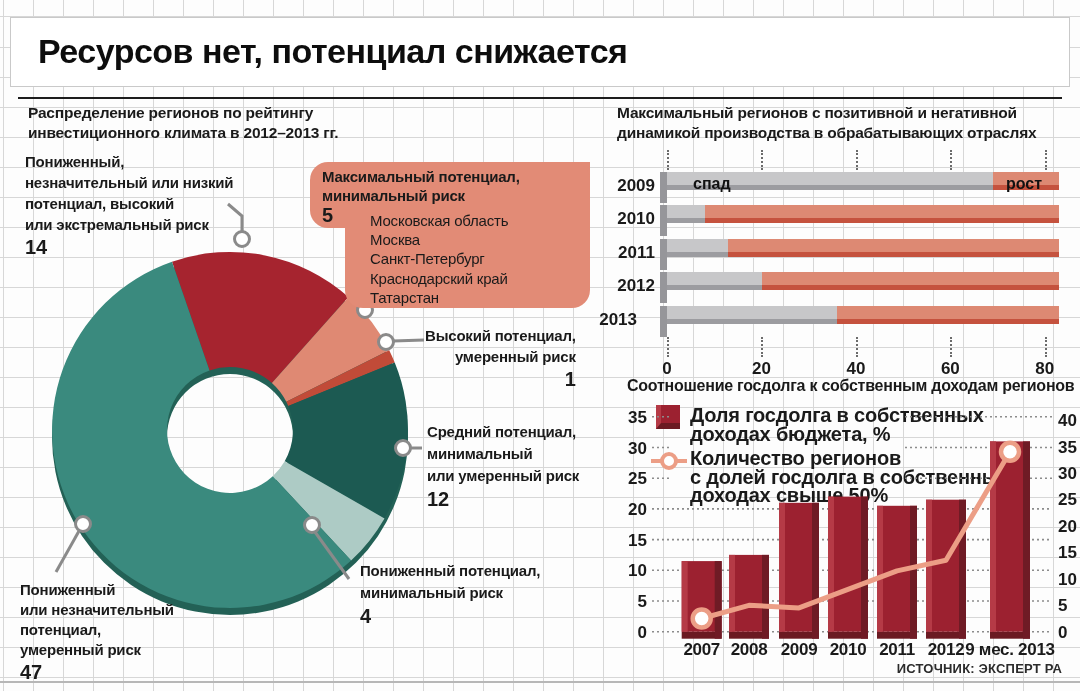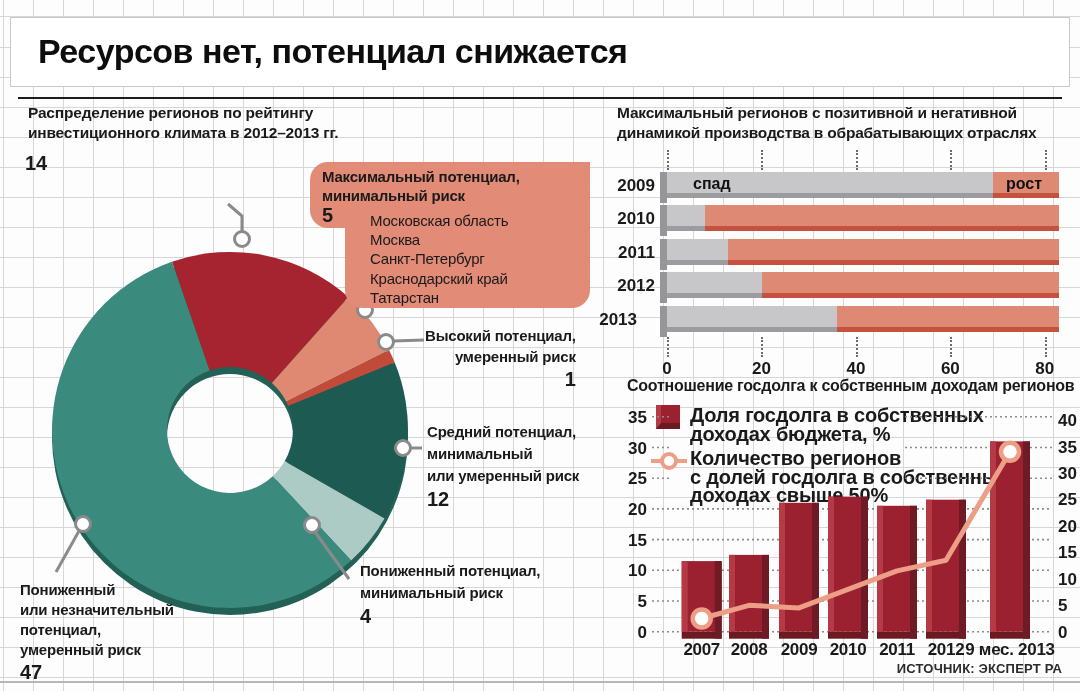--- a/index.html
+++ b/index.html
@@ -35,21 +35,21 @@
   
   #box-a { left:310px; top:162px; width:280px; height:66px; background:#e28b76; border-radius:18px 0 0 18px; }
   #box-b { left:345px; top:162px; width:245px; height:146px; background:#e28b76; border-radius:0 18px 18px 18px; }
   #box-head { left:322px; top:167px; font-size:15px; font-weight:700; line-height:19px; white-space:pre-line; letter-spacing:-0.2px; }
   #box-val { left:322px; top:204px; font-size:20px; font-weight:700; }
   #box-regions { left:370px; top:211px; font-size:15px; font-weight:400; line-height:19.2px; letter-spacing:-0.2px; }
   
   .yr-label { position:absolute; width:50px; text-align:right; font-size:17px; font-weight:700; }
   .bar-row { position:absolute; left:660px; display:flex; height:31px; }
   .bar-cap { width:7px; height:31px; background:#96969a; }
-  .seg { height:26px; border-bottom:5px solid transparent; position:relative; }
+  .seg { height:18px; border-bottom:5px solid transparent; position:relative; }
   .seg-0 { background:#c7c7c9; border-bottom-color:#9c9ca0; }
   .seg-1 { background:#dd8973; border-bottom-color:#c5523e; }
   .seg-text { position:absolute; top:3px; font-size:16px; font-weight:700; color:#111; }
   .seg-text.left { left:26px; }
   .seg-text.right { right:17px; }
   .tick { position:absolute; width:0; border-left:2px dotted #6b6b6b; }
   .tick-num { position:absolute; width:44px; text-align:center; top:359px; font-size:17px; font-weight:700; }
   
   #chart3-title { left:627px; top:377px; font-size:16px; font-weight:700; white-space:nowrap; letter-spacing:-0.25px; }
   #combo-svg { left:600px; top:393px; }
@@ -93,21 +93,24 @@
     <line stroke="#8a8a8a" stroke-width="3" fill="none" x1="79" y1="531" x2="56" y2="572"></line>
     <circle stroke="#8a8a8a" stroke-width="3" fill="#ffffff" r="7.5" cx="242" cy="239"></circle>
     <circle stroke="#8a8a8a" stroke-width="3" fill="#ffffff" r="7.5" cx="365" cy="310"></circle>
     <circle stroke="#8a8a8a" stroke-width="3" fill="#ffffff" r="7.5" cx="386" cy="342"></circle>
     <circle stroke="#8a8a8a" stroke-width="3" fill="#ffffff" r="7.5" cx="403" cy="448"></circle>
     <circle stroke="#8a8a8a" stroke-width="3" fill="#ffffff" r="7.5" cx="312" cy="525"></circle>
     <circle stroke="#8a8a8a" stroke-width="3" fill="#ffffff" r="7.5" cx="83" cy="524"></circle>
   </svg>
 
 <div class="abs" id="donut-labels" style="left:0;top:0;width:620px;height:691px">
-    <div class="donut-label cl-0"><span class="val">14</span></div>
+    <div class="donut-label cl-0"><span>Пониженный,
+незначительный или низкий
+потенциал, высокий
+или экстремальный риск</span><span class="val">14</span></div>
     <div class="donut-label cl-2"><span>Высокий потенциал,
 умеренный риск</span><span class="val">1</span></div>
     <div class="donut-label cl-3"><span>Средний потенциал,
 минимальный
 или умеренный риск</span><span class="val">12</span></div>
     <div class="donut-label cl-4"><span>Пониженный потенциал,
 минимальный риск</span><span class="val">4</span></div>
     <div class="donut-label cl-5"><span>Пониженный
 или незначительный
 потенциал,

